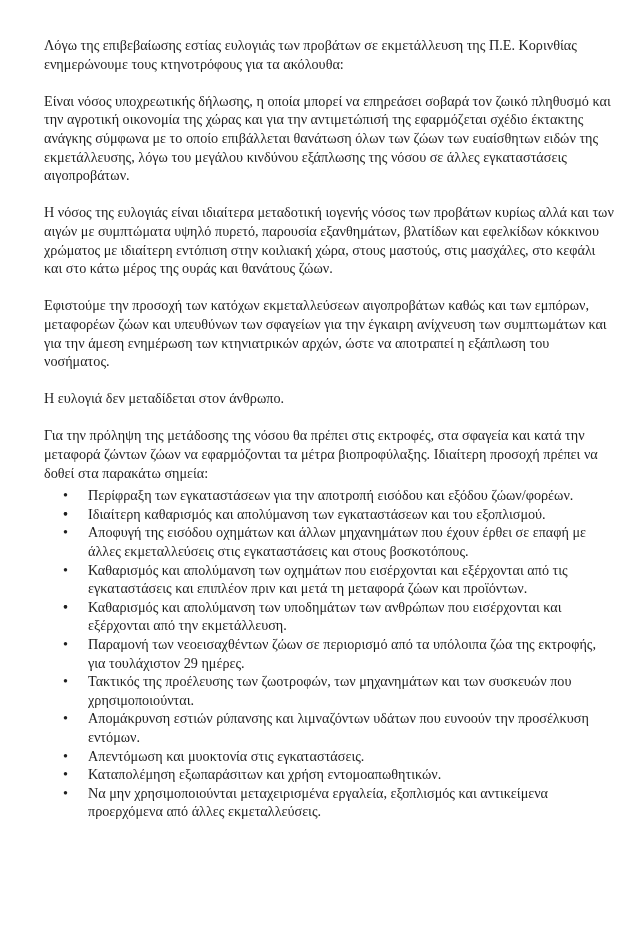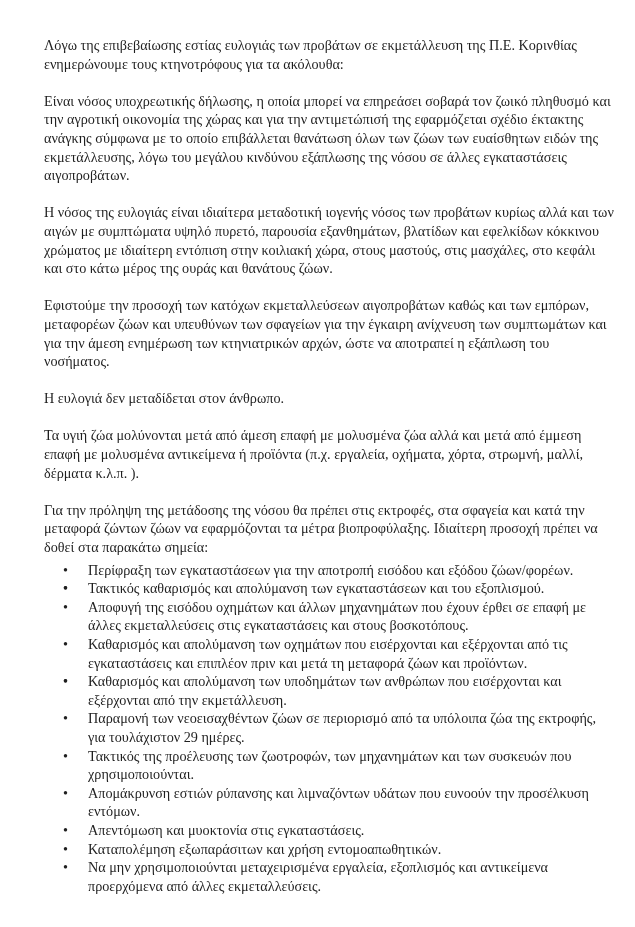--- a/index.html
+++ b/index.html
@@ -48,27 +48,26 @@
   </style>
 </head>
 <body>
 
 <div class="doc">
   <p>Λόγω της επιβεβαίωσης εστίας ευλογιάς των προβάτων σε εκμετάλλευση της Π.Ε. Κορινθίας ενημερώνουμε τους κτηνοτρόφους για τα ακόλουθα:</p>
   <p>Είναι νόσος υποχρεωτικής δήλωσης, η οποία μπορεί να επηρεάσει σοβαρά τον ζωικό πληθυσμό και την αγροτική οικονομία της χώρας και για την αντιμετώπισή της εφαρμόζεται σχέδιο έκτακτης ανάγκης σύμφωνα με το οποίο επιβάλλεται θανάτωση όλων των ζώων των ευαίσθητων ειδών της εκμετάλλευσης, λόγω του μεγάλου κινδύνου εξάπλωσης της νόσου σε άλλες εγκαταστάσεις αιγοπροβάτων.</p>
   <p>Η νόσος της ευλογιάς είναι ιδιαίτερα μεταδοτική ιογενής νόσος των προβάτων κυρίως αλλά και των αιγών με  συμπτώματα υψηλό πυρετό, παρουσία εξανθημάτων, βλατίδων και εφελκίδων κόκκινου χρώματος με ιδιαίτερη εντόπιση στην κοιλιακή χώρα, στους μαστούς, στις μασχάλες, στο κεφάλι και στο κάτω μέρος της ουράς και θανάτους ζώων.</p>
   <p>Εφιστούμε την προσοχή των κατόχων εκμεταλλεύσεων αιγοπροβάτων  καθώς και των εμπόρων, μεταφορέων ζώων και υπευθύνων των σφαγείων  για την έγκαιρη ανίχνευση των συμπτωμάτων και για την άμεση ενημέρωση των κτηνιατρικών αρχών, ώστε να αποτραπεί η εξάπλωση του νοσήματος.</p>
   <p>Η ευλογιά δεν μεταδίδεται στον άνθρωπο.</p>
-  <p>Τα υγιή ζώα μολύνονται μετά από  άμεση επαφή με μολυσμένα ζώα αλλά και μετά από έμμεση επαφή με μολυσμένα αντικείμενα ή προϊόντα (π.χ. εργαλεία, οχήματα, χόρτα, στρωμνή, μαλλί, δέρματα κ.λ.π. ).</p>
   <p class="tight">Για την πρόληψη της μετάδοσης της νόσου θα πρέπει στις εκτροφές, στα σφαγεία και κατά την μεταφορά ζώντων ζώων να εφαρμόζονται τα μέτρα βιοπροφύλαξης. Ιδιαίτερη προσοχή πρέπει να δοθεί στα παρακάτω σημεία:</p>
 
   <ul class="bullets">
     <li><span class="bullet">•</span><span>Περίφραξη των εγκαταστάσεων για την αποτροπή εισόδου και εξόδου ζώων/φορέων.</span></li>
     <li><span class="bullet">•</span></li>
-    <li><span class="bullet">•</span><span>Τακτικός καθαρισμός και απολύμανση των εγκαταστάσεων και του εξοπλισμού.</span></li>
+    <li><span class="bullet">•</span><span>Ιδιαίτερη καθαρισμός και απολύμανση των εγκαταστάσεων και του εξοπλισμού.</span></li>
     <li><span class="bullet">•</span><span>Αποφυγή της εισόδου οχημάτων και άλλων μηχανημάτων που έχουν έρθει σε επαφή με άλλες εκμεταλλεύσεις στις εγκαταστάσεις και στους βοσκοτόπους.</span></li>
     <li><span class="bullet">•</span><span>Καθαρισμός και απολύμανση των οχημάτων που εισέρχονται και εξέρχονται από τις εγκαταστάσεις και επιπλέον πριν και μετά τη μεταφορά ζώων και προϊόντων.</span></li>
     <li><span class="bullet">•</span></li>
     <li><span class="bullet">•</span><span>Καθαρισμός και απολύμανση των υποδημάτων των ανθρώπων που εισέρχονται και εξέρχονται από την εκμετάλλευση.</span></li>
     <li><span class="bullet">•</span><span>Παραμονή των νεοεισαχθέντων ζώων σε περιορισμό από τα υπόλοιπα ζώα της εκτροφής, για τουλάχιστον 29 ημέρες.</span></li>
     <li><span class="bullet">•</span><span>Τακτικός της προέλευσης των ζωοτροφών, των μηχανημάτων και των συσκευών που χρησιμοποιούνται.</span></li>
     <li><span class="bullet">•</span><span>Απομάκρυνση εστιών ρύπανσης και λιμναζόντων υδάτων που ευνοούν την προσέλκυση εντόμων.</span></li>
     <li><span class="bullet">•</span><span>Απεντόμωση και μυοκτονία στις εγκαταστάσεις.</span></li>
     <li><span class="bullet">•</span><span>Καταπολέμηση εξωπαράσιτων και χρήση εντομοαπωθητικών.</span></li>
     <li><span class="bullet">•</span><span>Να μην χρησιμοποιούνται μεταχειρισμένα εργαλεία, εξοπλισμός και αντικείμενα προερχόμενα από άλλες εκμεταλλεύσεις.</span></li>

